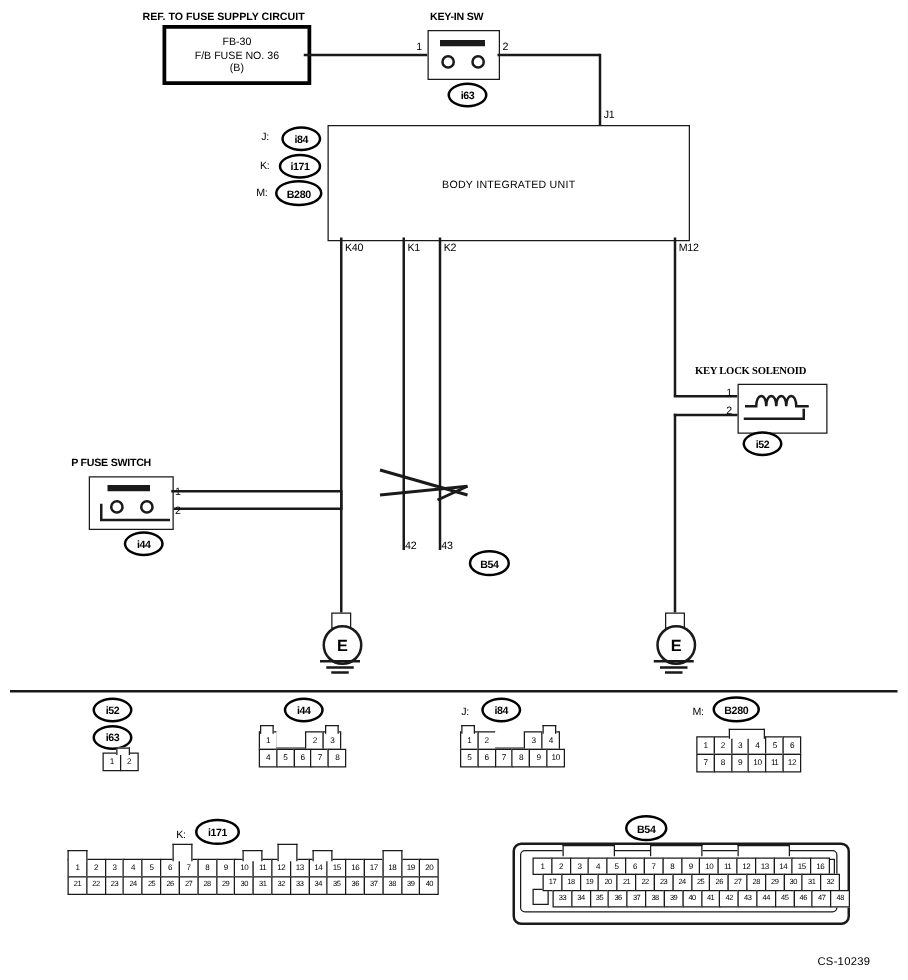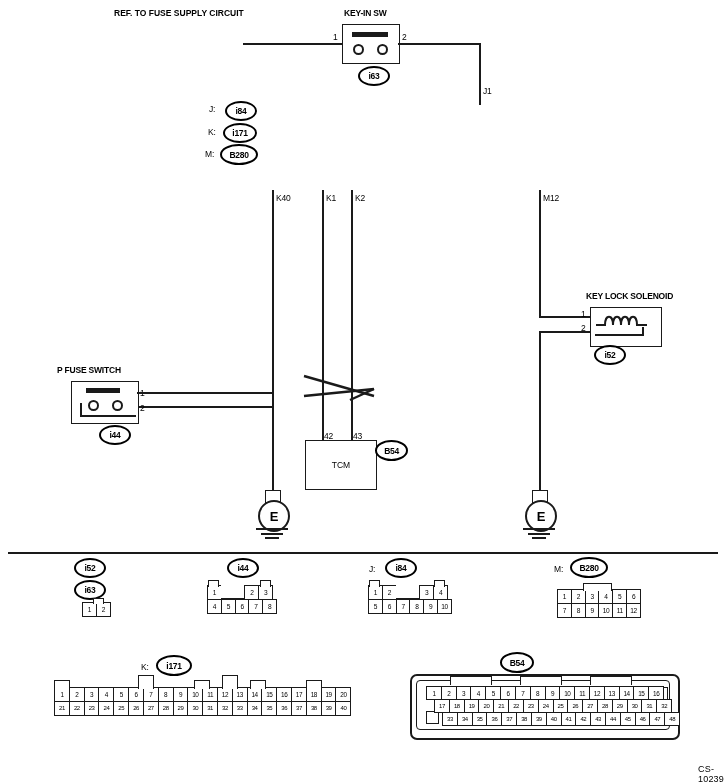--- a/index.html
+++ b/index.html
@@ -67,20 +67,25 @@
   .footer{position:absolute;font-size:9px;letter-spacing:0.2px;}
   .ref{position:absolute;font-size:8.5px;font-weight:bold;white-space:nowrap;}
 </style>
 </head>
 <body>
 
 <div class="stage">
 
   <div class="ref" style="left:114px;top:8px;">REF. TO FUSE SUPPLY CIRCUIT</div>
 
+  <div class="fusebox" style="left:130px;top:20px;width:113px;height:42px;">
+    <span>FB-30</span>
+    <span>F/B FUSE NO. 36</span>
+    <span>(B)</span>
+  </div>
 
   <div class="wire wh" style="left:243px;top:43px;width:99px;"></div>
 
   <div class="lbl b" style="left:344px;top:9px;">KEY-IN SW</div>
   <div class="devbox" style="left:342px;top:24px;width:56px;height:38px;">
     <div class="swbar" style="left:9px;top:7px;width:36px;height:5px;"></div>
     <div class="term" style="left:10px;top:19px;width:7px;height:7px;"></div>
     <div class="term" style="left:34px;top:19px;width:7px;height:7px;"></div>
   </div>
   <div class="lbl" style="left:333px;top:33px;">1</div>
@@ -93,20 +98,23 @@
 
   <div class="lbl" style="left:209px;top:105px;">J:</div>
   <div class="oval" style="left:225px;top:101px;width:28px;height:16px;">i84</div>
 
   <div class="lbl" style="left:208px;top:128px;">K:</div>
   <div class="oval" style="left:223px;top:123px;width:30px;height:16px;">i171</div>
 
   <div class="lbl" style="left:205px;top:150px;">M:</div>
   <div class="oval" style="left:220px;top:144px;width:34px;height:17px;">B280</div>
 
+  <div class="biu" style="left:262px;top:100px;width:288px;height:91px;">
+    <span>BODY INTEGRATED UNIT</span>
+  </div>
 
   <div class="lbl" style="left:276px;top:194px;">K40</div>
   <div class="lbl" style="left:326px;top:194px;">K1</div>
   <div class="lbl" style="left:355px;top:194px;">K2</div>
   <div class="lbl" style="left:543px;top:194px;">M12</div>
 
   <div class="wire wv" style="left:272px;top:190px;height:217px;"></div>
   <div class="wire wh" style="left:136px;top:406px;width:138px;"></div>
 
   <div class="wire wv" style="left:322px;top:190px;height:250px;"></div>
@@ -115,21 +123,21 @@
 
   <svg class="abs" style="left:300px;top:372px;width:78px;height:34px;" viewBox="0 0 78 34">
     <line x1="4" y1="4" x2="74" y2="24" stroke="#1a1a1a" stroke-width="2.4"></line>
     <line x1="4" y1="24" x2="74" y2="17" stroke="#1a1a1a" stroke-width="2.4"></line>
     <line x1="74" y1="17" x2="50" y2="28" stroke="#1a1a1a" stroke-width="2.4"></line>
   </svg>
 
   <div class="wire wv" style="left:539px;top:190px;height:127px;"></div>
   <div class="wire wh" style="left:539px;top:316px;width:51px;"></div>
 
-  <div class="lbl b" style="left:586px;top:292px;">KEY LOCK SOLENOID</div>
+  <div class="lbl b" style="left:556px;top:292px;font-family:Liberation Serif, serif;">KEY LOCK SOLENOID</div>
   <div class="devbox" style="left:590px;top:307px;width:70px;height:38px;">
     <svg class="coil abs" style="left:4px;top:3px;width:60px;height:17px;" viewBox="0 0 60 17">
       <path d="M1,14 L10,14 C10,3 18,3 18,14 C18,3 26,3 26,14 C26,3 34,3 34,14 C34,3 42,3 42,14 L52,14" fill="none" stroke="#1a1a1a" stroke-width="2"></path>
     </svg>
     <div class="wire wh" style="left:4px;top:26px;width:48px;"></div>
     <div class="wire wv" style="left:51px;top:19px;height:9px;"></div>
   </div>
   <div class="lbl" style="left:581px;top:310px;">1</div>
   <div class="lbl" style="left:581px;top:324px;">2</div>
   <div class="oval" style="left:594px;top:345px;width:28px;height:16px;">i52</div>
@@ -148,23 +156,20 @@
   <div class="lbl" style="left:140px;top:389px;">1</div>
   <div class="lbl" style="left:140px;top:404px;">2</div>
   <div class="oval" style="left:98px;top:352px;width:28px;height:16px;opacity:0;"></div>
   <div class="oval" style="left:97px;top:350px;width:0;height:0;opacity:0;"></div>
 
   <div class="oval" style="left:99px;top:425px;width:28px;height:16px;">i44</div>
 
   <div class="wire wh" style="left:137px;top:392px;width:136px;"></div>
   <div class="wire wv" style="left:272px;top:392px;height:99px;"></div>
 
-  <div class="tcmbox" style="left:305px;top:440px;width:70px;height:48px;">
-    <span>TCM</span>
-  </div>
   <div class="lbl" style="left:324px;top:432px;">42</div>
   <div class="lbl" style="left:353px;top:432px;">43</div>
   <div class="oval" style="left:375px;top:440px;width:29px;height:17px;">B54</div>
 
   <div class="gnd" style="left:256px;top:490px;width:32px;height:50px;">
     <div class="stub"></div>
     <div class="circ">E</div>
     <div class="b1"></div>
     <div class="b2"></div>
     <div class="b3"></div>
@@ -370,15 +375,15 @@
           <div class="pcell" style="width: 14px; height: 12px; font-size: 6px;">43</div>
           <div class="pcell" style="width: 14px; height: 12px; font-size: 6px;">44</div>
           <div class="pcell" style="width: 14px; height: 12px; font-size: 6px;">45</div>
           <div class="pcell" style="width: 14px; height: 12px; font-size: 6px;">46</div>
           <div class="pcell" style="width: 14px; height: 12px; font-size: 6px;">47</div>
           <div class="pcell" style="width: 14px; height: 12px; font-size: 6px;">48</div>
         </div>
     </div>
   </div>
 
-  <div class="footer" style="left:654px;top:764px;margin-left:44px;">CS-10239</div>
+  <div class="footer" style="left:654px;top:764px;">CS-10239</div>
 
 </div>
 
 </body></html>

